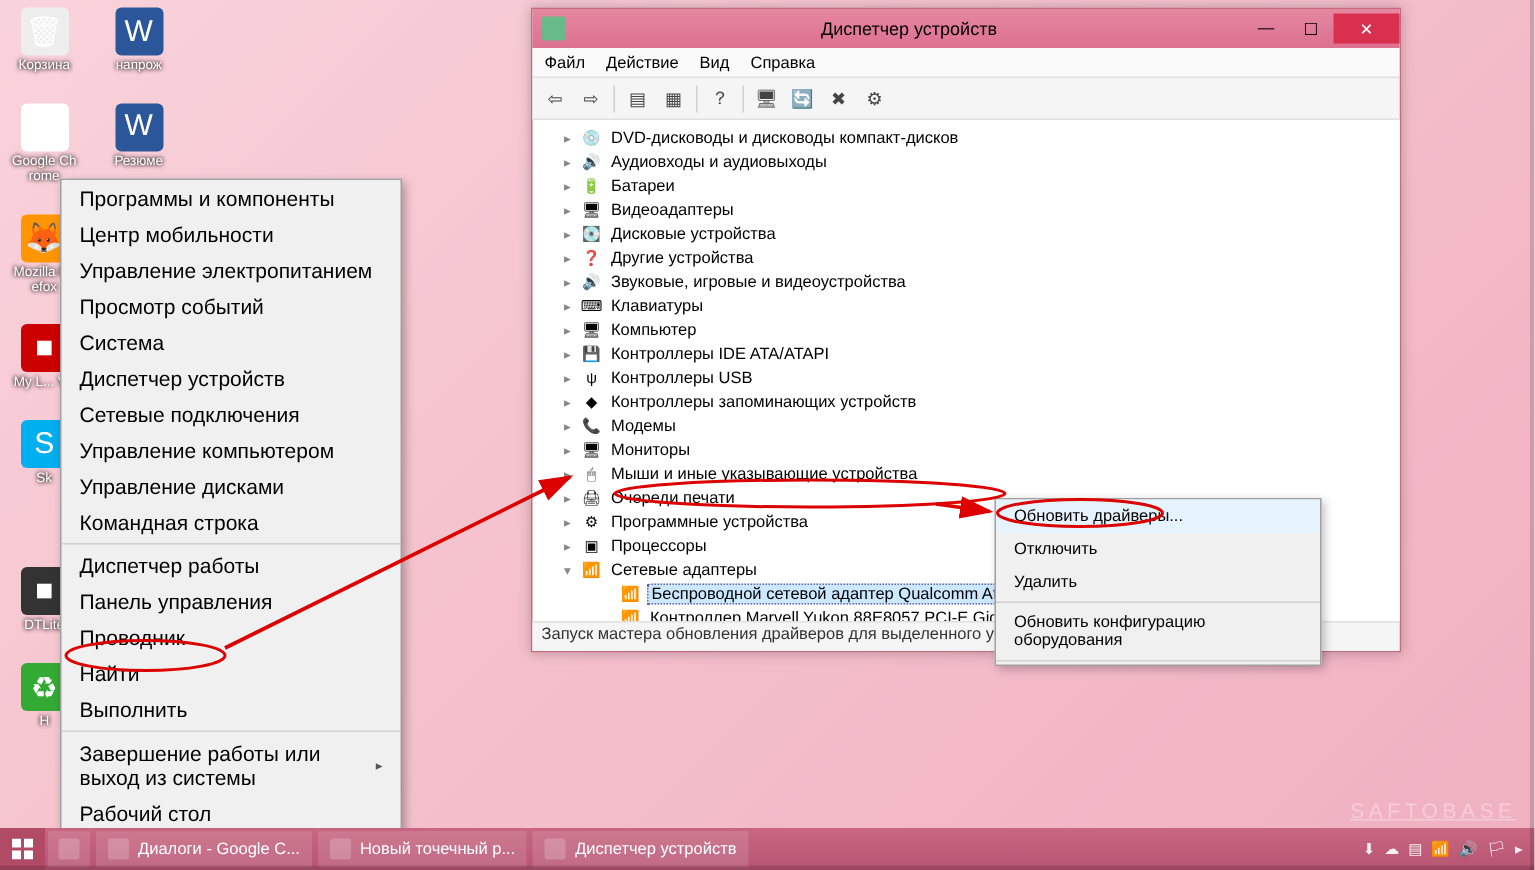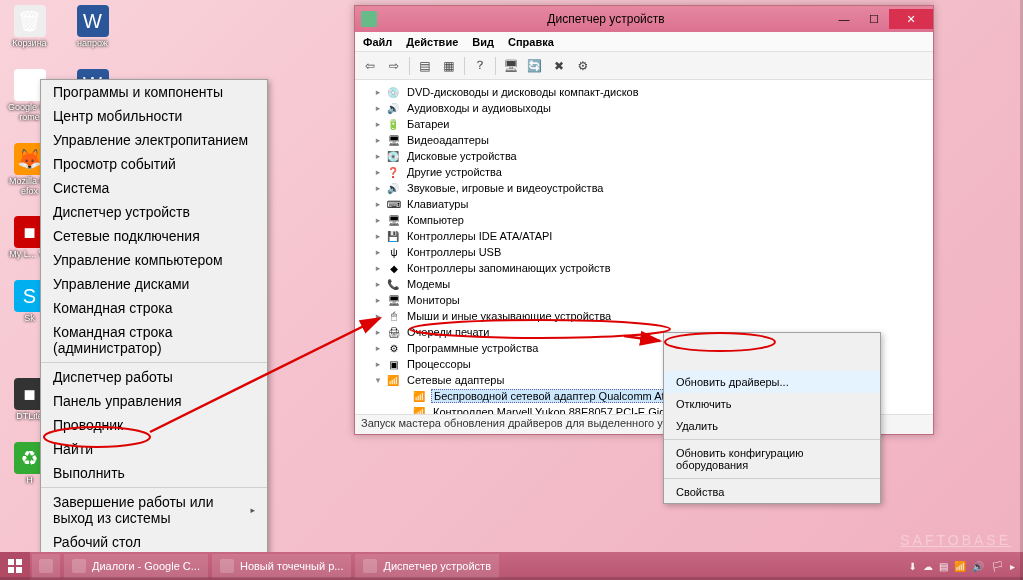--- a/index.html
+++ b/index.html
@@ -19,21 +19,21 @@
 
   
   .dm-window { position: absolute; left: 354px; top: 5px; width: 580px; height: 430px; background: #fff; border: 1px solid #c46a7f; box-shadow: 0 0 8px rgba(0,0,0,.25); display: flex; flex-direction: column; }
   .dm-titlebar { height: 26px; background: linear-gradient(#e687a0,#dc7190); display: flex; align-items: center; color: #000; font-size: 12px; }
   .dm-titlebar .t-icon { width: 16px; height: 16px; margin: 0 6px; background: #6b8; border-radius: 2px; }
   .dm-titlebar .t-title { flex: 1; text-align: center; }
   .dm-titlebar .winbtns { display: flex; }
   .dm-titlebar .wb { width: 30px; height: 20px; display: flex; align-items: center; justify-content: center; font-size: 11px; color: #000; cursor: pointer; }
   .dm-titlebar .wb.close { background: #d9304f; color: #fff; width: 44px; }
 
-  .dm-menu { height: 20px; display: flex; align-items: center; gap: 14px; padding: 0 8px; font-size: 11px; border-bottom: 1px solid #e0e0e0; background: #fafafa; font-weight: bold; }
+  .dm-menu { height: 20px; display: flex; align-items: center; gap: 14px; padding: 0 8px; font-size: 11px; border-bottom: 1px solid #e0e0e0; background: #fafafa; }
   .dm-menu span { cursor: default; }
 
   .dm-toolbar { height: 28px; display: flex; align-items: center; gap: 2px; padding: 0 4px; border-bottom: 1px solid #e0e0e0; background: #f5f5f5; }
   .tb-btn { width: 22px; height: 22px; display: flex; align-items: center; justify-content: center; border: 1px solid transparent; font-size: 12px; color: #444; cursor: default; }
   .tb-sep { width: 1px; height: 18px; background: #d0d0d0; margin: 0 2px; }
 
   .dm-body { flex: 1; overflow: auto; padding: 4px 4px 4px 18px; font-size: 11px; color: #000; position: relative; background: #fff; }
   .tree-node { display: flex; align-items: center; gap: 4px; padding: 1px 0 1px 0; white-space: nowrap; cursor: default; }
   .tree-node .exp { width: 10px; font-size: 9px; color: #888; text-align: center; }
   .tree-node .cat-ico { width: 14px; height: 14px; display: inline-flex; align-items: center; justify-content: center; font-size: 10px; }
@@ -129,21 +129,20 @@
       <div class="mi">Программы и компоненты</div>
       <div class="mi">Центр мобильности</div>
       <div class="mi">Управление электропитанием</div>
       <div class="mi">Просмотр событий</div>
       <div class="mi">Система</div>
       <div class="mi">Диспетчер устройств</div>
       <div class="mi">Сетевые подключения</div>
       <div class="mi">Управление компьютером</div>
       <div class="mi">Управление дисками</div>
       <div class="mi">Командная строка</div>
-      <div class="mi">Командная строка (администратор)</div>
       <hr>
       <div class="mi">Диспетчер работы</div>
       <div class="mi">Панель управления</div>
       <div class="mi">Проводник</div>
       <div class="mi">Найти</div>
       <div class="mi">Выполнить</div>
       <hr>
       <div class="mi arrow">Завершение работы или выход из системы</div>
       <div class="mi">Рабочий стол</div>
     </div>
@@ -284,27 +283,26 @@
             <span class="exp"></span>
             <span class="cat-ico">📶</span>
             <span class="node-lbl">Контроллер Marvell Yukon 88E8057 PCI-E Gigabit Ethernet</span>
           </div>
         </div>
       </div>
     <div class="dm-status">Запуск мастера обновления драйверов для выделенного устройства.</div>
   </div>
 
   <div class="ctx-menu" id="ctxmenu">
-      <div class="ci" style="background: rgb(229, 243, 255); margin-top: 38px;">Обновить драйверы...</div>
+      <div class="ci" style="background: rgb(229, 243, 255);">Обновить драйверы...</div>
       <div class="ci">Отключить</div>
       <div class="ci">Удалить</div>
       <hr>
       <div class="ci">Обновить конфигурацию оборудования</div>
       <hr>
-      <div class="ci">Свойства</div>
     </div>
 
   <div class="taskbar">
     <div class="start-btn">
       <svg width="14" height="14" viewBox="0 0 14 14">
           <rect x="0" y="0" width="6" height="6" fill="#fff"></rect>
           <rect x="8" y="0" width="6" height="6" fill="#fff"></rect>
           <rect x="0" y="8" width="6" height="6" fill="#fff"></rect>
           <rect x="8" y="8" width="6" height="6" fill="#fff"></rect>
         </svg>

